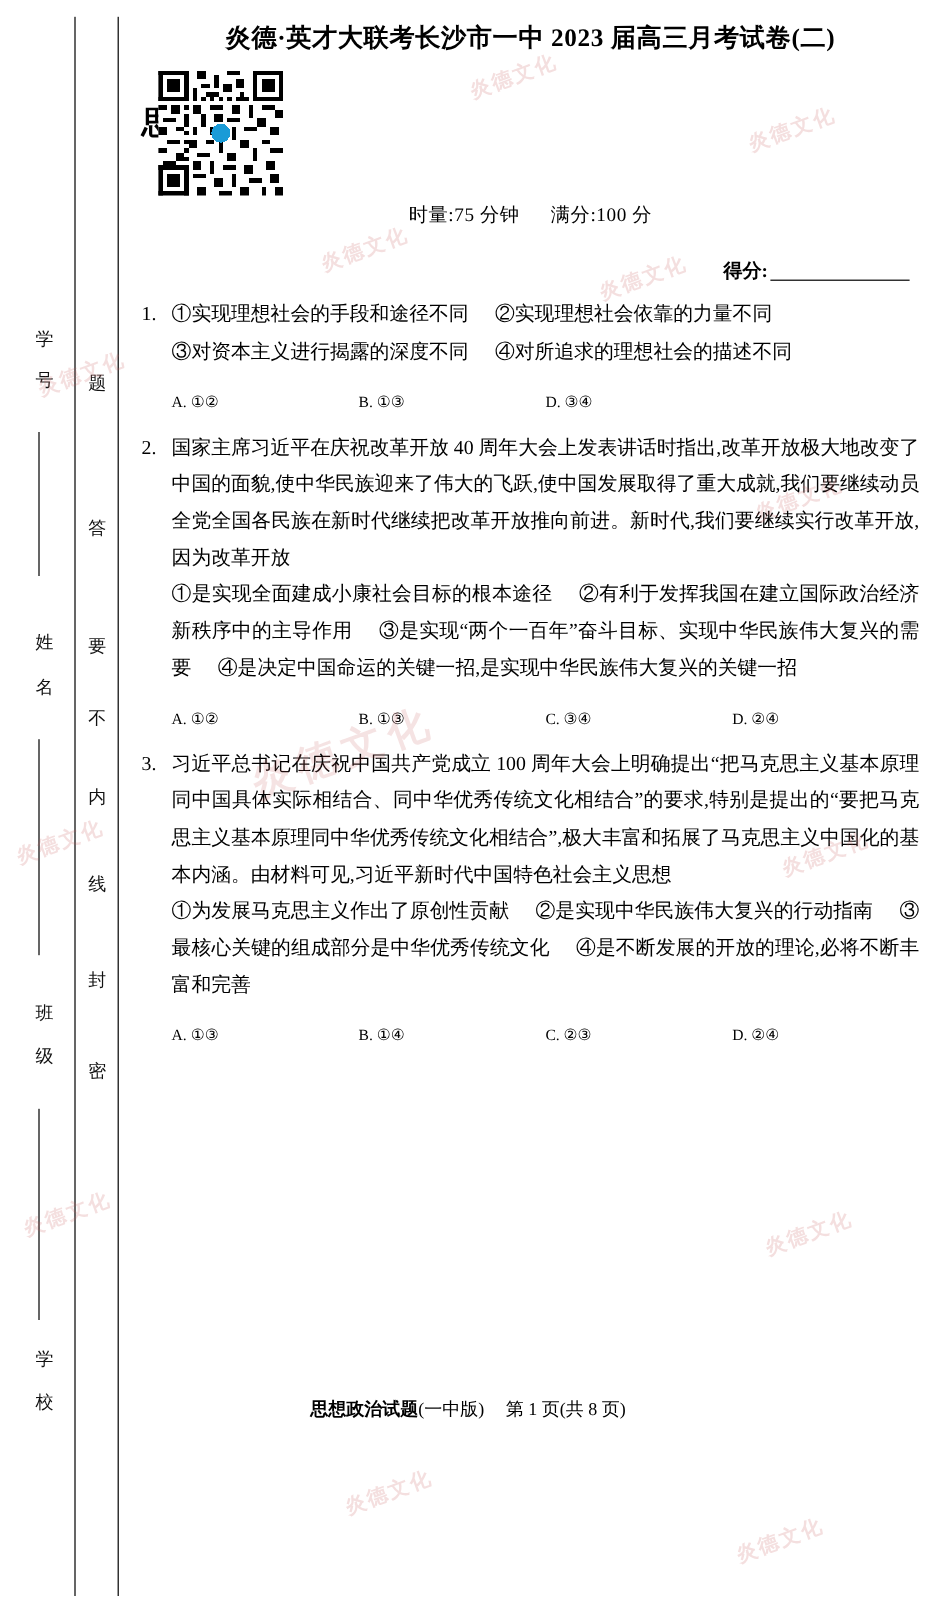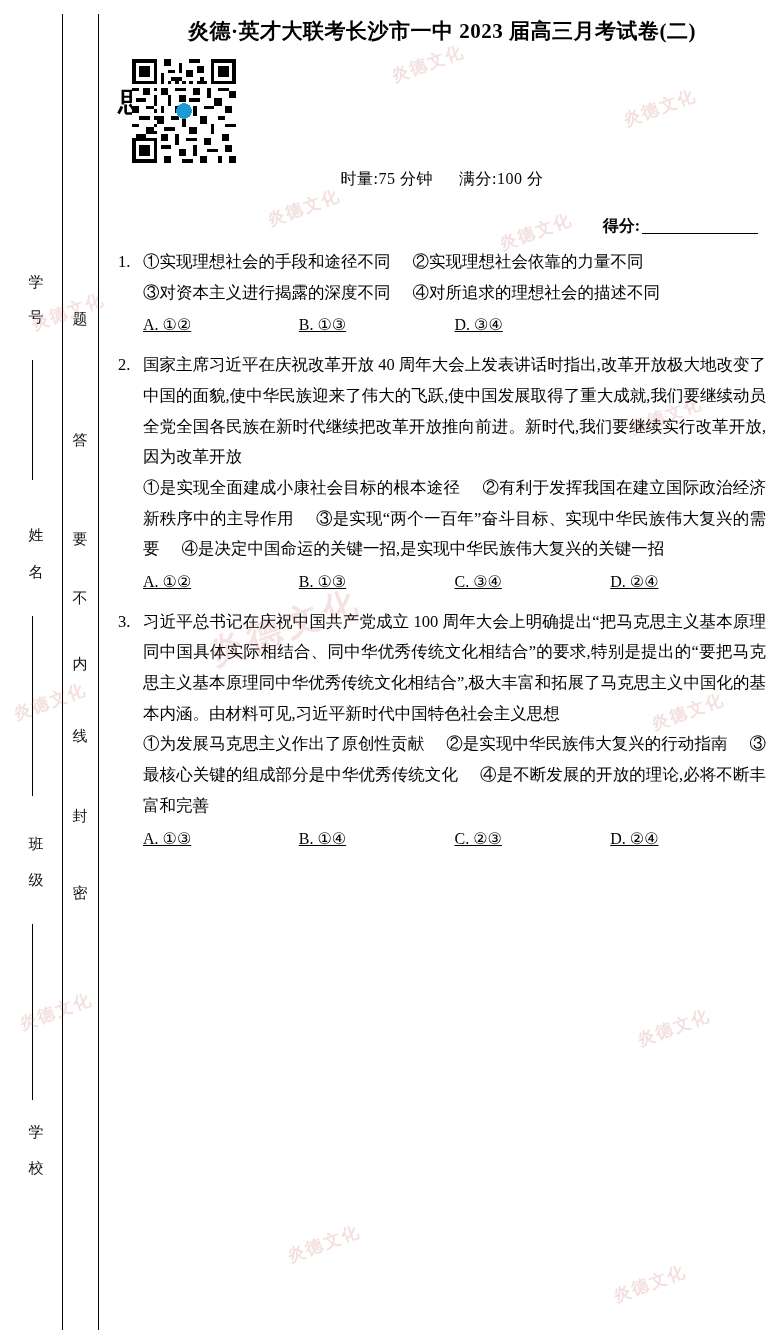--- a/index.html
+++ b/index.html
@@ -148,23 +148,22 @@
     left: 0;
     top: 0;
     width: 24px;
     text-align: left;
   }
   .stem { display: block; }
   .opt-line { display: block; }
   .opt-line .sp { display:inline-block; width: 22px; }
   .choices {
     display: flex;
-    margin-top: 2px;
-    font-size: 16px;
-    text-decoration: underline;
+    margin-top: 15px;
+    font-size: 13px;
   }
   .choices span { width: 25%; }
 
   .footer {
     position: absolute;
     left: 0;
     bottom: 16px;
     width: 780px;
     text-align: center;
     font-size: 15px;
@@ -394,14 +393,17 @@
   <div class="wm" style="left:30px;top:300px;">炎德文化</div>
   <div class="wm-big" style="left:206px;top:604px;">炎德文化</div>
   <div class="wm" style="left:628px;top:404px;">炎德文化</div>
   <div class="wm" style="left:650px;top:700px;">炎德文化</div>
   <div class="wm" style="left:12px;top:690px;">炎德文化</div>
   <div class="wm" style="left:18px;top:1000px;">炎德文化</div>
   <div class="wm" style="left:636px;top:1016px;">炎德文化</div>
   <div class="wm" style="left:286px;top:1232px;">炎德文化</div>
   <div class="wm" style="left:612px;top:1272px;">炎德文化</div>
 
+  <div class="footer">
+    <span class="ft-title">思想政治试题</span><span>(一中版)</span><span class="ft-sp"></span><span>第 1 页(共 8 页)</span>
+  </div>
 
 </div>
 
 </body></html>

